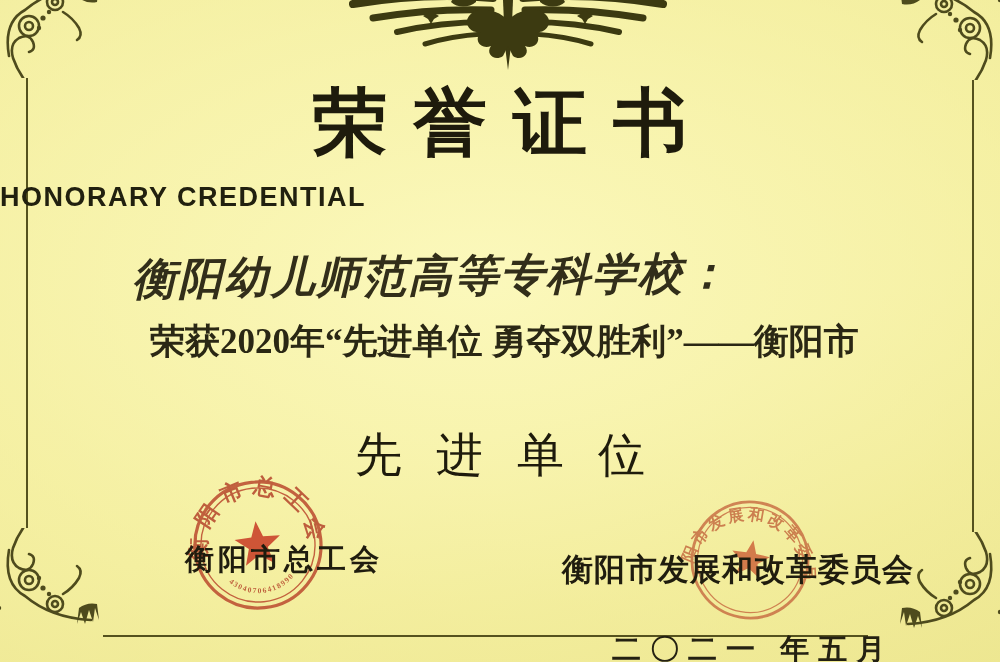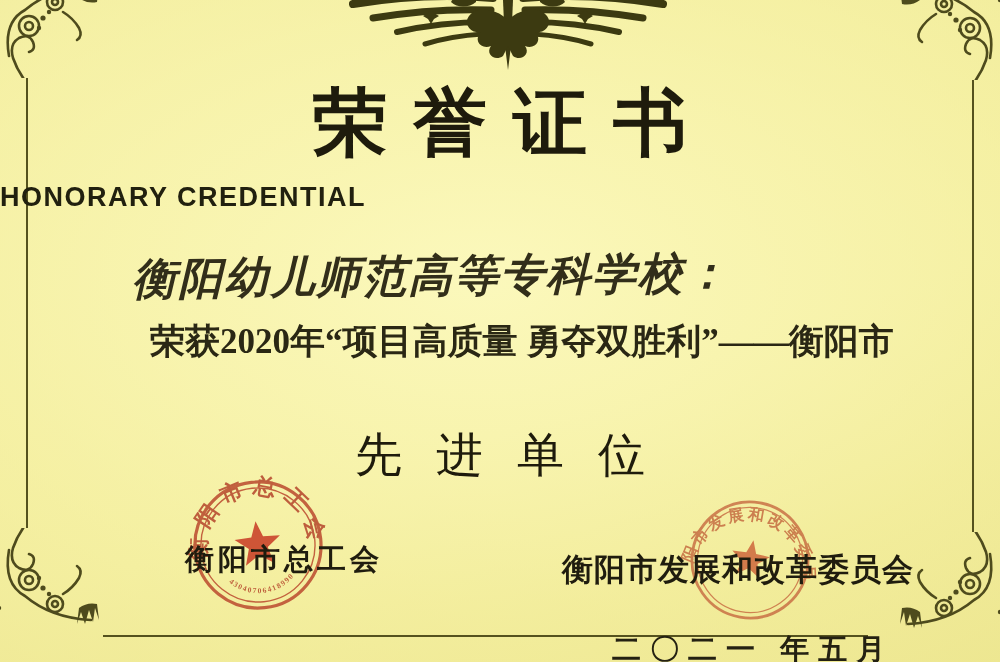--- a/index.html
+++ b/index.html
@@ -113,21 +113,21 @@
       <path d="M250,18 l3,5 5,3 -5,3 -3,5 -3,-5 -5,-3 5,-3 z"></path>
     </g>
   </svg>
 
   <div class="abs title">荣誉证书</div>
   <div class="abs subtitle">HONORARY CREDENTIAL</div>
 
   <div class="abs recipient">衡阳幼儿师范高等专科学校：</div>
 
   <div class="abs body-text">
-    <div class="line1">荣获2020年“项目高质量 勇夺双胜利”——衡阳市</div>
+    <div class="line1">荣获2020年“先进单位 勇夺双胜利”——衡阳市</div>
   </div>
 
   <div class="abs award">先进单位</div>
 
   <svg class="abs seal seal-left" width="150" height="150" viewBox="0 0 150 150">
     <defs>
       <path id="arcL" d="M 24,86 A 52,52 0 1 1 126,86"></path>
       <path id="arcLb" d="M 34,98 A 46,46 0 0 0 116,98"></path>
     </defs>
     <circle cx="75" cy="75" r="63" stroke="#bb4a2e" stroke-width="3.2" fill="none"></circle>

